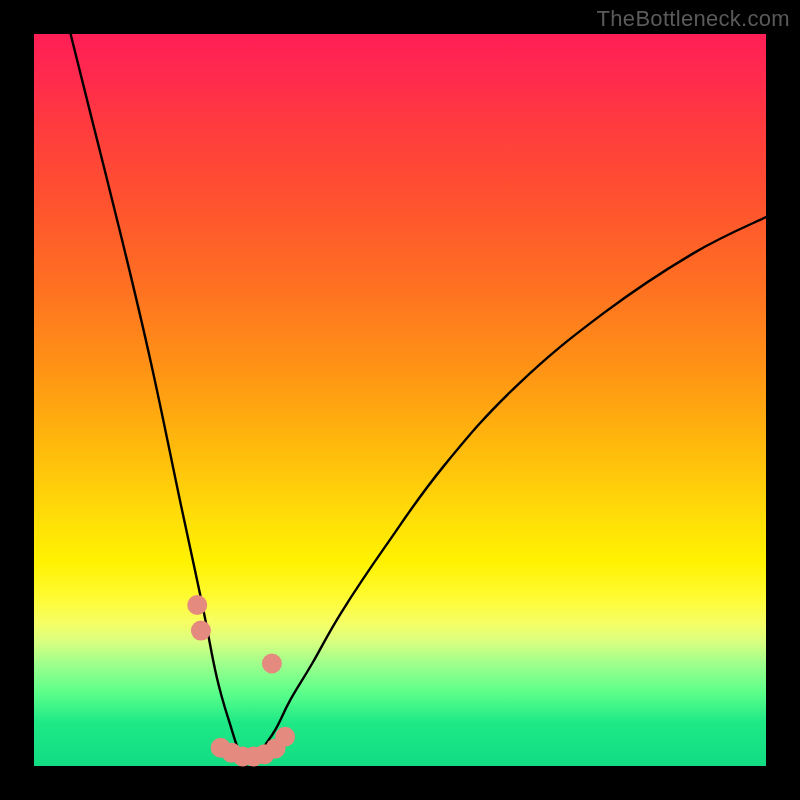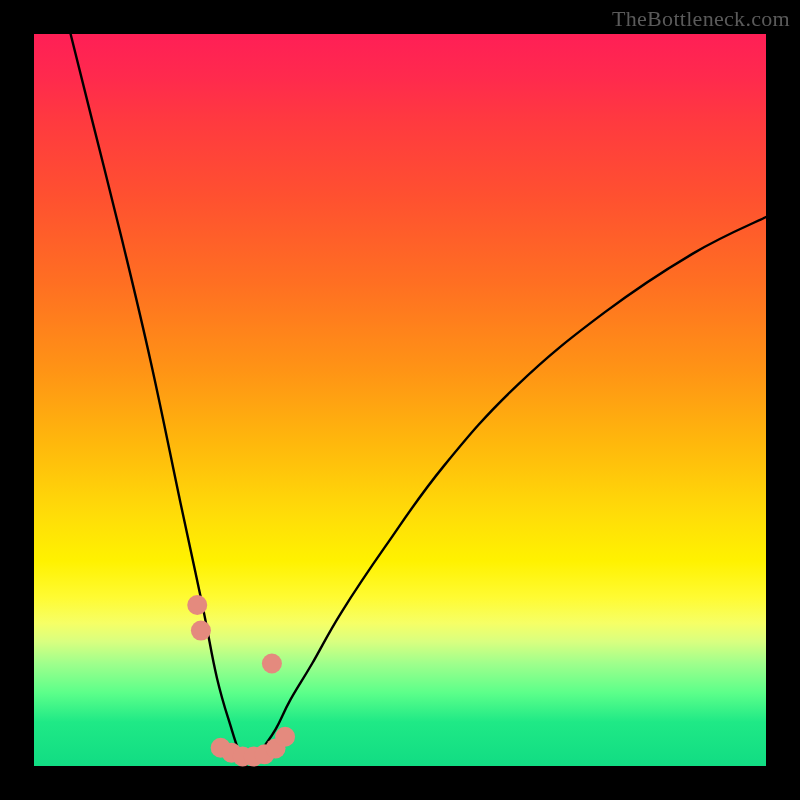--- a/index.html
+++ b/index.html
@@ -9,21 +9,20 @@
     height: 800px;
     background: #000;
     overflow: hidden;
     font-family: Arial, Helvetica, sans-serif;
   }
   .frame {
     position: relative;
     width: 800px;
     height: 800px;
     background: #000;
-    font-family: Liberation Serif, serif;
   }
   .plot-area {
     position: absolute;
     left: 34px;
     top: 34px;
     width: 732px;
     height: 732px;
     
     background: linear-gradient(to bottom,
       #ff1f56 0%,

